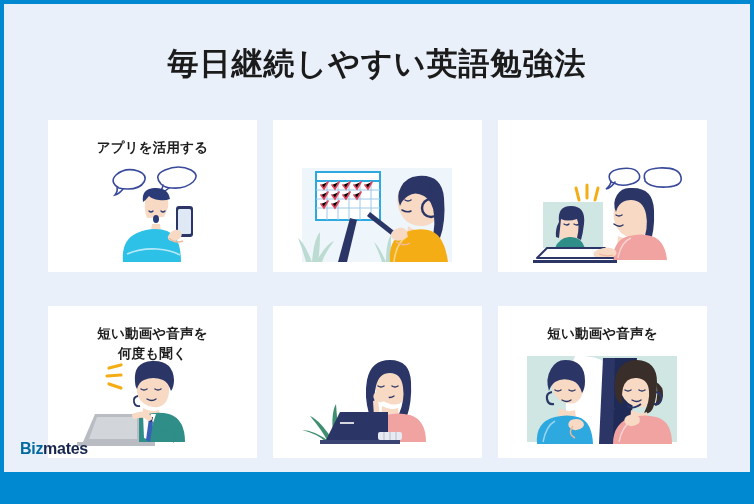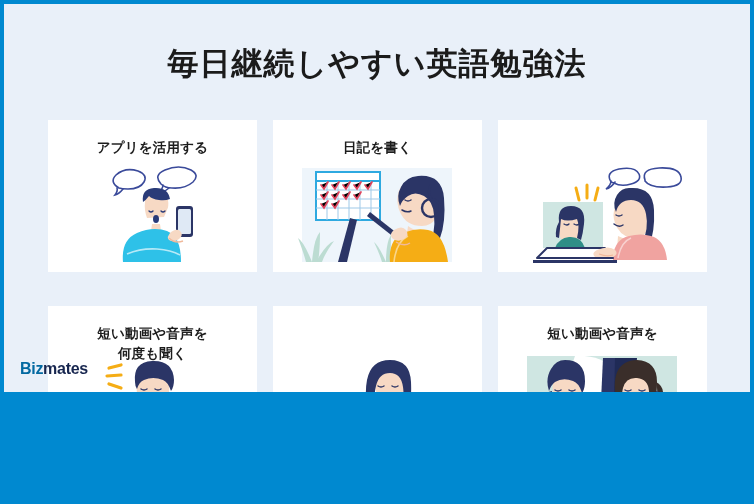--- a/index.html
+++ b/index.html
@@ -4,21 +4,21 @@
 <style>
   html,body{margin:0;padding:0;}
   body{
     width:754px;height:504px;
     background:#0089d0;
     font-family:"Liberation Sans","DejaVu Sans",sans-serif;
     overflow:hidden;
   }
   .frame{
     position:absolute;left:4px;top:4px;
-    width:746px;height:388px;
+    width:746px;height:468px;
     background:#e9f0f9;
     overflow:hidden;
   }
   .page-title{
     position:absolute;left:0;top:44px;width:746px;
     text-align:center;
     font-size:31px;font-weight:bold;color:#1b1b1b;
     letter-spacing:1px;
     line-height:1;
   }
@@ -86,21 +86,20 @@
             <path d="M44 88 q14 -6 30 -5 q14 1 23 6" stroke="#ffffff" stroke-width="1.6" fill="none" opacity=".65"></path>
             <rect x="93" y="40" width="17" height="31" rx="3" fill="#2b3566"></rect>
             <rect x="95" y="43" width="13" height="25" rx="1.5" fill="#dfe9f5"></rect>
             <path d="M88 66 q6 -4 9 -1 q4 4 -1 8 q-5 4 -10 1 q-3 -3 2 -8 z" fill="#f7d9c4"></path>
             <path d="M86 72 q6 6 14 3" stroke="#f0b99b" stroke-width="1.4" fill="none"></path>
           </svg>
         </div>
       </div>
 
       <div class="card">
-        <div class="card-title">日記を書く</div>
         <div class="card-art tall">
           <svg width="175" height="104" viewBox="0 0 175 104">
             <rect x="12" y="2" width="150" height="94" fill="#eef5fb"></rect>
             <rect x="26" y="6" width="64" height="48" fill="#ffffff" stroke="#2ea9e0" stroke-width="2"></rect>
             <rect x="26" y="6" width="64" height="9" fill="#ffffff" stroke="#2ea9e0" stroke-width="2"></rect>
             <g stroke="#9fc9e8" stroke-width="1">
               <path d="M26 24 H90 M26 33 H90 M26 42 H90"></path>
               <path d="M37 15 V54 M48 15 V54 M59 15 V54 M70 15 V54 M81 15 V54"></path>
             </g>
             <g stroke="#e0455e" stroke-width="1.7" stroke-linecap="round">

